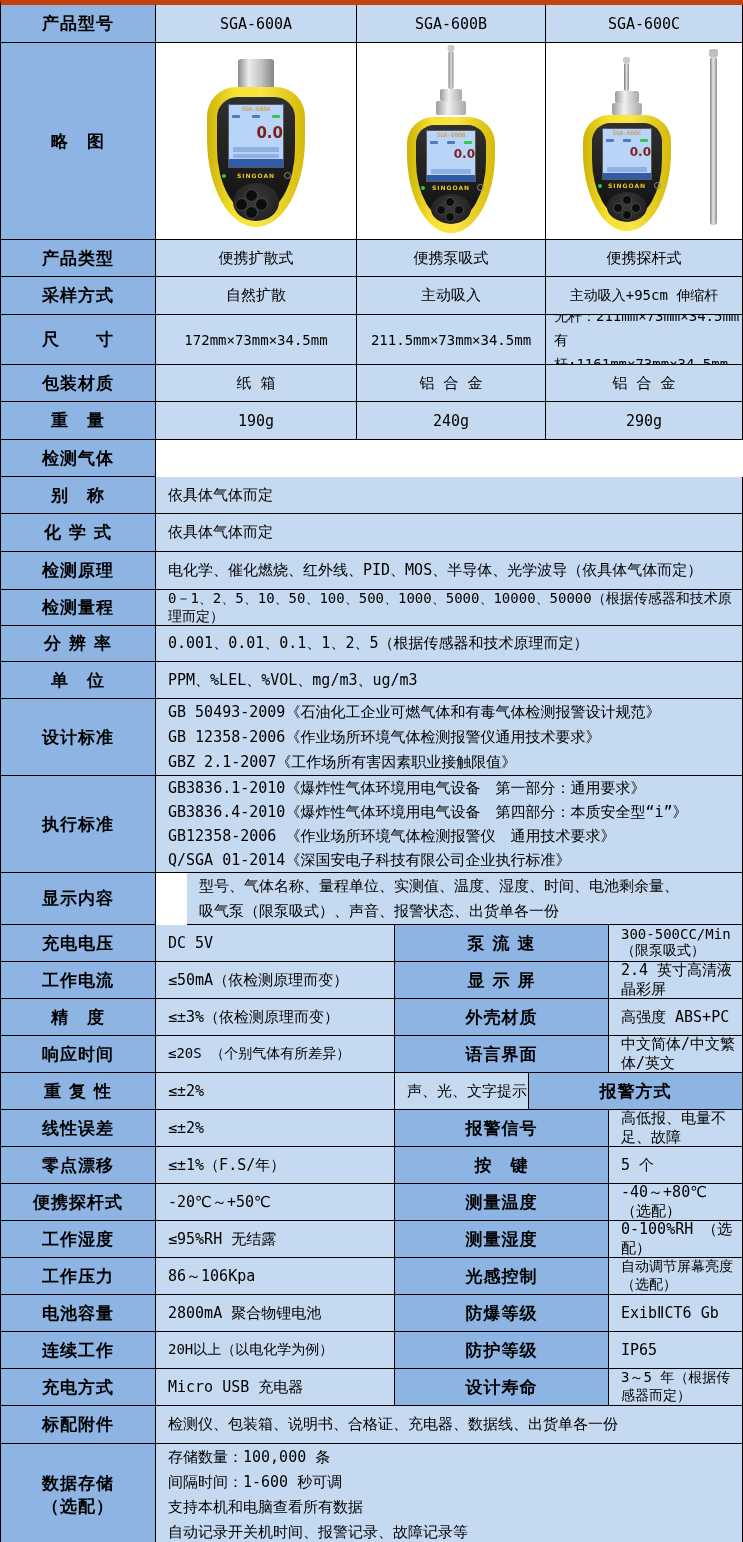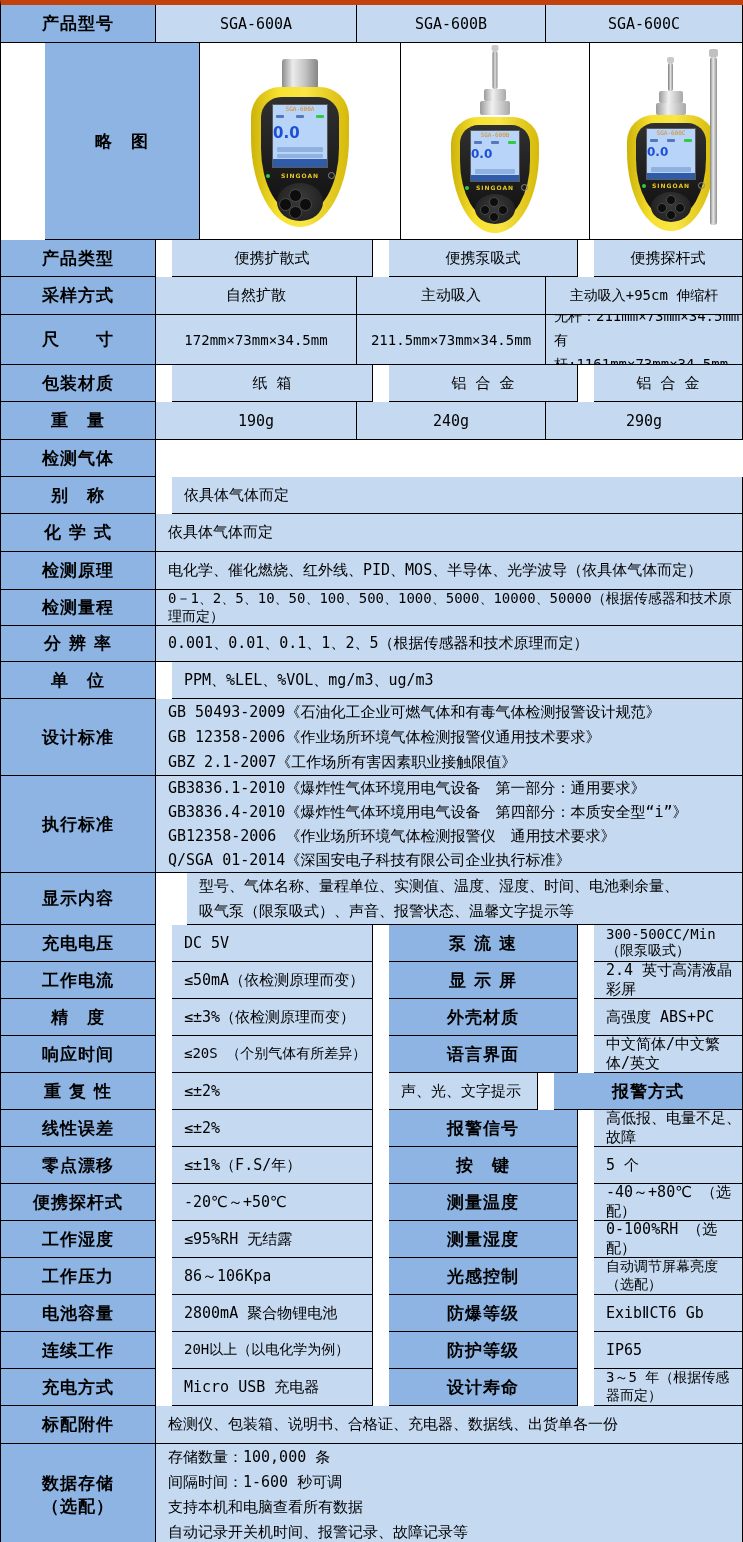--- a/index.html
+++ b/index.html
@@ -8,43 +8,43 @@
   .row{display:flex;box-sizing:border-box;}
   .cell{box-sizing:border-box;border-right:1px solid #000;border-bottom:1px solid #000;display:flex;align-items:center;justify-content:center;overflow:hidden;}
   .lab{width:155px;background:#8DB4E2;font-weight:bold;font-size:17px;letter-spacing:1px;text-align:center;flex-direction:column;}
   .ca{width:201px;}
   .cb{width:189px;}
   .cc{flex:1;}
   .val{background:#C5D9F1;font-size:15px;font-family:"DejaVu Sans Mono","DejaVu Sans",sans-serif;}
   .white{background:#fff;}
   .left{justify-content:flex-start;text-align:left;padding-left:12px;}
   .full{flex:1;}
-  .pv1{width:201px;}
-  .prl{width:189px;background:#8DB4E2;font-weight:bold;font-size:17px;letter-spacing:1px;font-family:"DejaVu Sans","Liberation Sans",sans-serif;}
+  .pv1{width:239px;}
+  .prl{width:214px;background:#8DB4E2;font-weight:bold;font-size:17px;letter-spacing:1px;font-family:"DejaVu Sans","Liberation Sans",sans-serif;}
   .prv{flex:1;}
   .lines{flex-direction:column;align-items:flex-start;justify-content:center;line-height:25px;}
   .lines div{white-space:nowrap;}
   .sz{flex-direction:column;align-items:flex-start;justify-content:center;line-height:24px;font-size:14px;padding-left:8px;}
-  .r38{height:38px;}.r37{height:37px;gap:16px;}.r36{height:36px;}.r50{height:50px;}
-  .r77{height:77px;}.r97{height:97px;}.r52{height:52px;gap:31px;}.r103{height:103px;}.r197{height:197px;margin-left:44px;}
+  .r38{height:38px;}.r37{height:37px;}.r36{height:36px;}.r50{height:50px;}
+  .r77{height:77px;}.r97{height:97px;}.r52{height:52px;gap:31px;}.r103{height:103px;}.r197{height:197px;}
   .fs14{font-size:14px;}
   
   .device{position:relative;width:100%;height:100%;background:#fff;}
   .device *{position:absolute;box-sizing:border-box;}
   .dcenter{left:50%;transform:translateX(-50%);}
   .cap-a{top:16px;width:36px;height:30px;background:linear-gradient(90deg,#8c8c8c,#ececec 30%,#c2c2c2 65%,#858585);border-radius:3px;}
   .dev-body{top:44px;width:98px;height:140px;background:linear-gradient(90deg,#cdb309,#f7e12f 28%,#f9e545 55%,#d6b90a);border-radius:30px 30px 50px 50px/30px 30px 90px 90px;}
   .dev-face{top:54px;width:78px;height:118px;background:linear-gradient(180deg,#303030,#101010);border-radius:22px 22px 42px 42px/22px 22px 72px 72px;}
   .dev-screen{top:61px;width:56px;height:64px;background:#B8D4F8;border:1px solid #5a5a5a;display:flex;flex-direction:column;align-items:stretch;position:absolute;}
   .dev-screen *{position:static;}
   .scr-title{font-size:6px;line-height:8px;color:#d98a1a;text-align:center;letter-spacing:0;font-family:"DejaVu Sans Mono",monospace;}
   .scr-icons{display:flex;justify-content:space-between;padding:0 3px;align-items:center;height:7px;}
   .scr-icons i{display:block;width:8px;height:3px;background:#5577bb;border-radius:1px;}
   .scr-icons i.batt{background:#2ECC40;}
-  .scr-val{flex:1;font-size:15px;font-weight:bold;color:#1d4ed8;text-align:left;line-height:26px;font-family:"DejaVu Sans",sans-serif;}
+  .scr-val{flex:1;font-size:15px;font-weight:bold;color:#7f1d1d;text-align:right;line-height:26px;font-family:"DejaVu Sans",sans-serif;}
   .scr-sub{height:5px;margin:1px 4px;background:rgba(70,110,180,.35);border-radius:1px;}
   .scr-bar{height:8px;background:#2f5ba8;}
   .brand{top:129px;width:78px;text-align:center;font-size:6px;letter-spacing:1px;color:#e8c91f;font-weight:bold;font-family:"DejaVu Sans",sans-serif;}
   .led{top:131px;width:4px;height:4px;border-radius:50%;background:#2ECC40;}
   .pwr{top:129px;width:7px;height:7px;border-radius:50%;border:1px solid #888;}
   .btns{top:140px;width:46px;height:38px;background:radial-gradient(circle at 50% 40%,#3a3a3a,#1a1a1a);border-radius:50%;}
   .btn{width:13px;height:13px;border-radius:50%;background:#0d0d0d;border:1px solid #4a4a4a;}
   
   .rod{width:5px;background:linear-gradient(90deg,#777,#e0e0e0,#8a8a8a);border-radius:2px;}
   .rodtip{background:#c9c9c9;border-radius:2px;}
@@ -231,21 +231,21 @@
       <div>GB3836.1-2010《爆炸性气体环境用电气设备　第一部分：通用要求》</div>
       <div>GB3836.4-2010《爆炸性气体环境用电气设备　第四部分：本质安全型“i”》</div>
       <div>GB12358-2006 《作业场所环境气体检测报警仪　通用技术要求》</div>
       <div>Q/SGA 01-2014《深国安电子科技有限公司企业执行标准》</div>
     </div>
   </div>
   <div class="row r52">
     <div class="cell lab">显示内容</div>
     <div class="cell val full lines left">
       <div>型号、气体名称、量程单位、实测值、温度、湿度、时间、电池剩余量、</div>
-      <div>吸气泵（限泵吸式）、声音、报警状态、温馨文字提示等</div>
+      <div>吸气泵（限泵吸式）、声音、报警状态、出货单各一份</div>
     </div>
   </div>
 
   <div class="row r37">
     <div class="cell lab">充电电压</div>
     <div class="cell val pv1 left">DC 5V</div>
     <div class="cell prl">泵 流 速</div>
     <div class="cell val prv left fs14">300-500CC/Min（限泵吸式）</div>
   </div>
   <div class="row r37">

